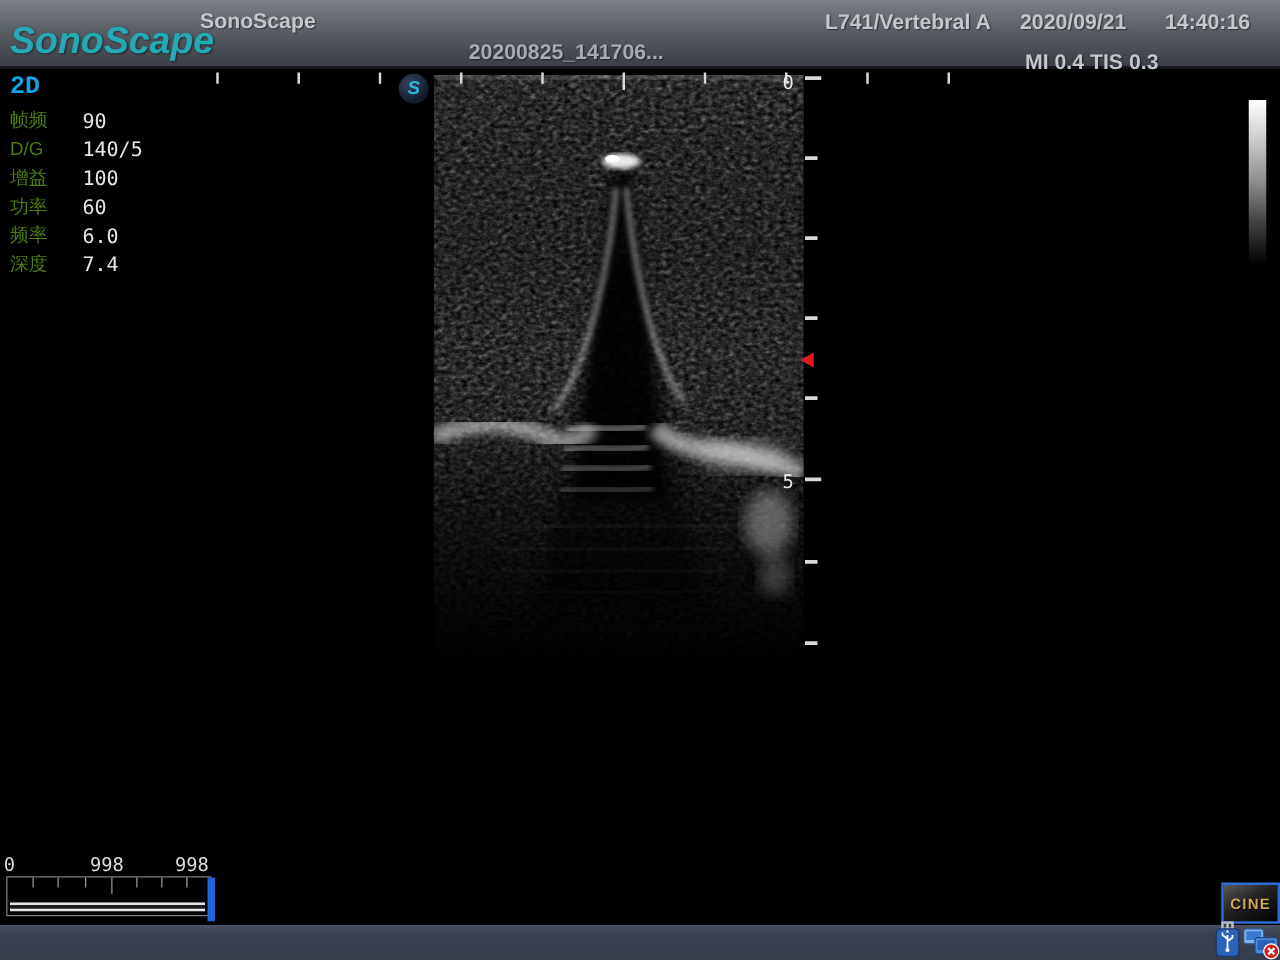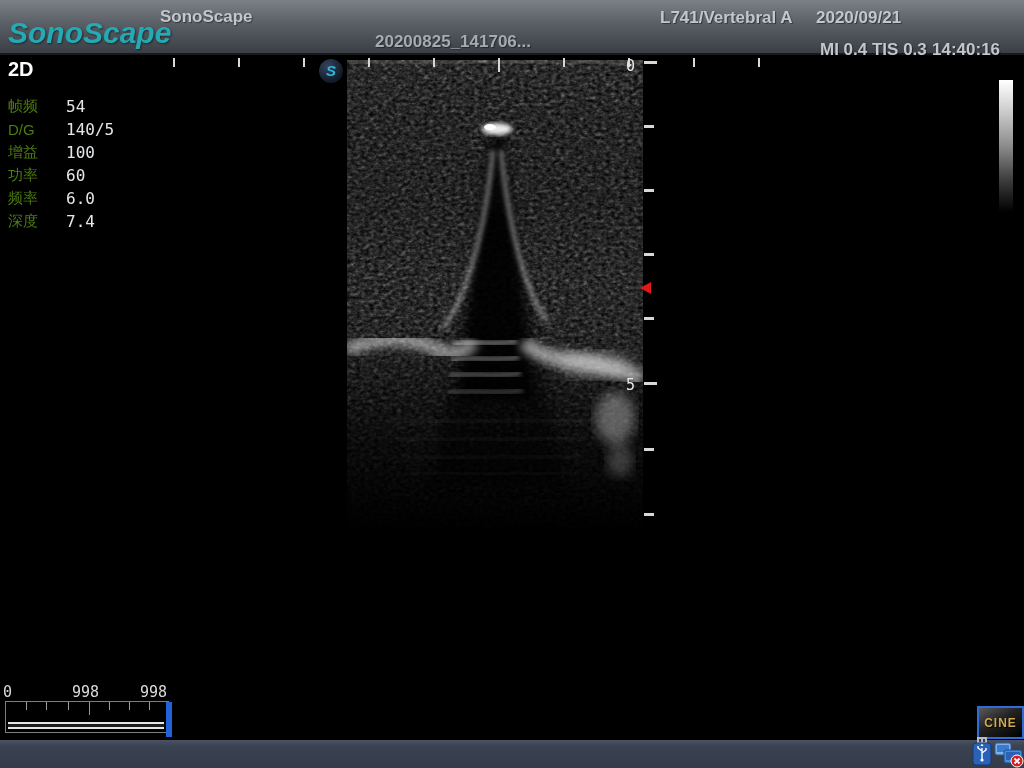--- a/index.html
+++ b/index.html
@@ -13,22 +13,22 @@
             border-bottom:2px solid #17191c; }
   .brand { position:absolute; left:8px; top:16px; font-size:30px; font-weight:bold;
            font-style:italic; color:#23aab4; letter-spacing:0px;
            text-shadow:1px 1px 2px rgba(0,0,0,.5); }
   .tb-text { position:absolute; color:#c3c7cc; font-weight:bold; font-size:17px;
              text-shadow:1px 1px 1px rgba(0,0,0,.45); white-space:nowrap; }
   .tb-dim { color:#a6abb2; }
 
   
   #params { position:absolute; left:8px; top:58px; }
-  .mode { color:#ffffff; font-size:20px; font-weight:bold; margin-bottom:14px;
-          font-family:Liberation Sans, sans-serif; }
+  .mode { color:#0ea5e9; font-size:20px; font-weight:bold; margin-bottom:4px;
+          font-family:Liberation Mono, monospace; }
   .prow { display:flex; height:23px; align-items:center; font-size:15px; }
   .plabel { width:58px; color:#4d7c0f; font-family:Liberation Sans, sans-serif; }
   .pvalue { color:#e4e7ea; font-family:"DejaVu Sans Mono",monospace; font-size:16px; }
 
   
   #usimg { position:absolute; left:347px; top:60px; width:296px; height:480px; }
 
   
   .htick { position:absolute; top:58px; width:2px; height:9px; background:#d8d8d8; }
   .htick.long { height:14px; }
@@ -76,30 +76,30 @@
 </head>
 <body>
 
 <div id="screen">
 
   <div id="topbar">
     <div class="brand">SonoScape</div>
     <div class="tb-text" style="left:160px; top:7px;">SonoScape</div>
     <div class="tb-text" style="left:660px; top:8px;">L741/Vertebral A</div>
     <div class="tb-text" style="left:816px; top:8px;">2020/09/21</div>
-    <div class="tb-text" style="left:932px; top:8px;margin-top:32px;">14:40:16</div>
+    <div class="tb-text" style="left:932px; top:8px;">14:40:16</div>
     <div class="tb-text tb-dim" style="left:375px; top:32px;">20200825_141706...</div>
     <div class="tb-text" style="left:820px; top:40px;">MI 0.4 TIS 0.3</div>
   </div>
 
   <div id="params">
     <div class="mode">2D</div>
     <div class="prow">
       <span class="plabel">帧频</span>
-      <span class="pvalue">54</span>
+      <span class="pvalue">90</span>
     </div>
     <div class="prow">
       <span class="plabel">D/G</span>
       <span class="pvalue">140/5</span>
     </div>
     <div class="prow">
       <span class="plabel">增益</span>
       <span class="pvalue">100</span>
     </div>
     <div class="prow">

